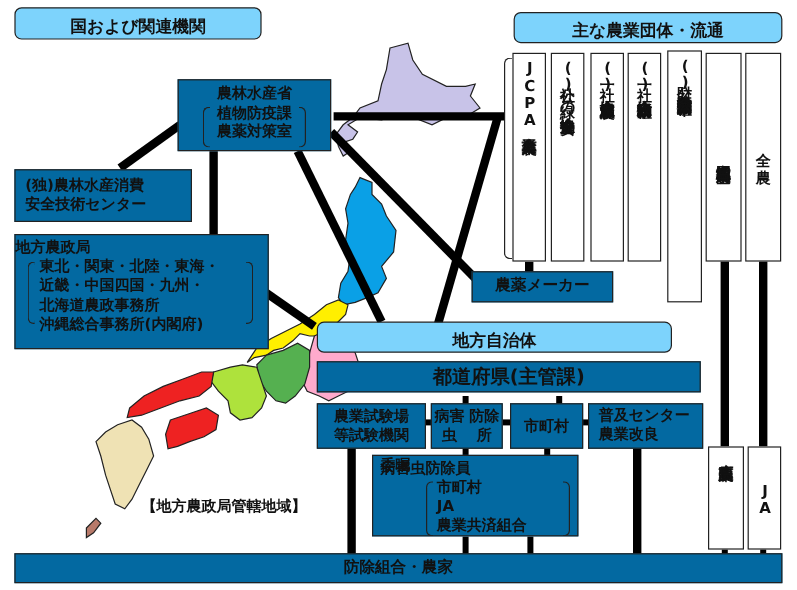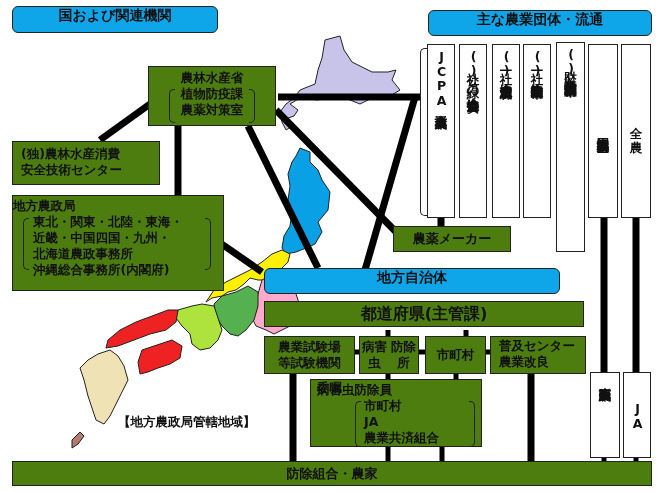--- a/index.html
+++ b/index.html
@@ -1,22 +1,22 @@
 <!DOCTYPE html>
 <html><head>
 <meta charset="utf-8">
 <style>
   html, body { margin:0; padding:0; background:#ffffff; }
   body { width:664px; height:492px; position:relative; overflow:hidden;
          font-family:"DejaVu Sans", "Liberation Sans", sans-serif; color:#111; }
   .abs { position:absolute; box-sizing:border-box; }
-  .hdr { background:#0ea5e9; border:1.5px solid #222; border-radius:6px;
+  .hdr { background:#7dd3fc; border:1.5px solid #222; border-radius:6px;
          font-size:14px; font-weight:bold; text-align:center; display:flex;
-         align-items:flex-start; justify-content:center; }
-  .box { background:#4d7c0f; border:1.5px solid #222; font-size:12.5px; font-weight:bold; line-height:16px; }
+         align-items:flex-end; justify-content:center; }
+  .box { background:#0369a1; border:1.5px solid #222; font-size:12.5px; font-weight:bold; line-height:16px; }
   .vbox { background:#fff; border:1.5px solid #222; font-size:12.5px; font-weight:bold;
           writing-mode:vertical-rl; text-orientation:upright; display:flex;
           align-items:center; justify-content:flex-start; padding-top:4px; line-height:14px; letter-spacing:-0.5px; }
   .vbox.center { justify-content:center; padding-top:0; }
   .center-text { display:flex; align-items:center; justify-content:center; text-align:center; }
   svg.lines { position:absolute; left:0; top:0; }
   .bracket-l, .bracket-r { position:absolute; border:1.5px solid #222; width:5px; }
   .bracket-l { border-right:none; border-radius:5px 0 0 5px; }
   .bracket-r { border-left:none; border-radius:0 5px 5px 0; }
 </style>
@@ -98,21 +98,21 @@
   <span>国および関連機関</span>
 </div>
 
 <div class="abs hdr" style="left:428px;top:10px;width:224px;height:26px;">
   <span>主な農業団体・流通</span>
 </div>
 
 <div class="abs box" style="left:148px;top:66px;width:128px;height:60px;">
   <div style="text-align:center;margin-top:3px;">農林水産省</div>
   <div style="text-align:center;">植物防疫課</div>
-  <div style="text-align:center;">農薬対策室</div>
+  <div style="text-align:center;font-family:Liberation Mono, monospace;">農薬対策室</div>
   <div class="bracket-l" style="left:20px;top:22px;height:32px;"></div>
   <div class="bracket-r" style="right:20px;top:22px;height:32px;"></div>
 </div>
 
 <div class="abs box" style="left:12px;top:141px;width:148px;height:44px;padding:4px 0 0 8px;">
   <div>(独)農林水産消費</div>
   <div>安全技術センター</div>
 </div>
 
 <div class="abs box" style="left:12px;top:195px;width:212px;height:96px;">

